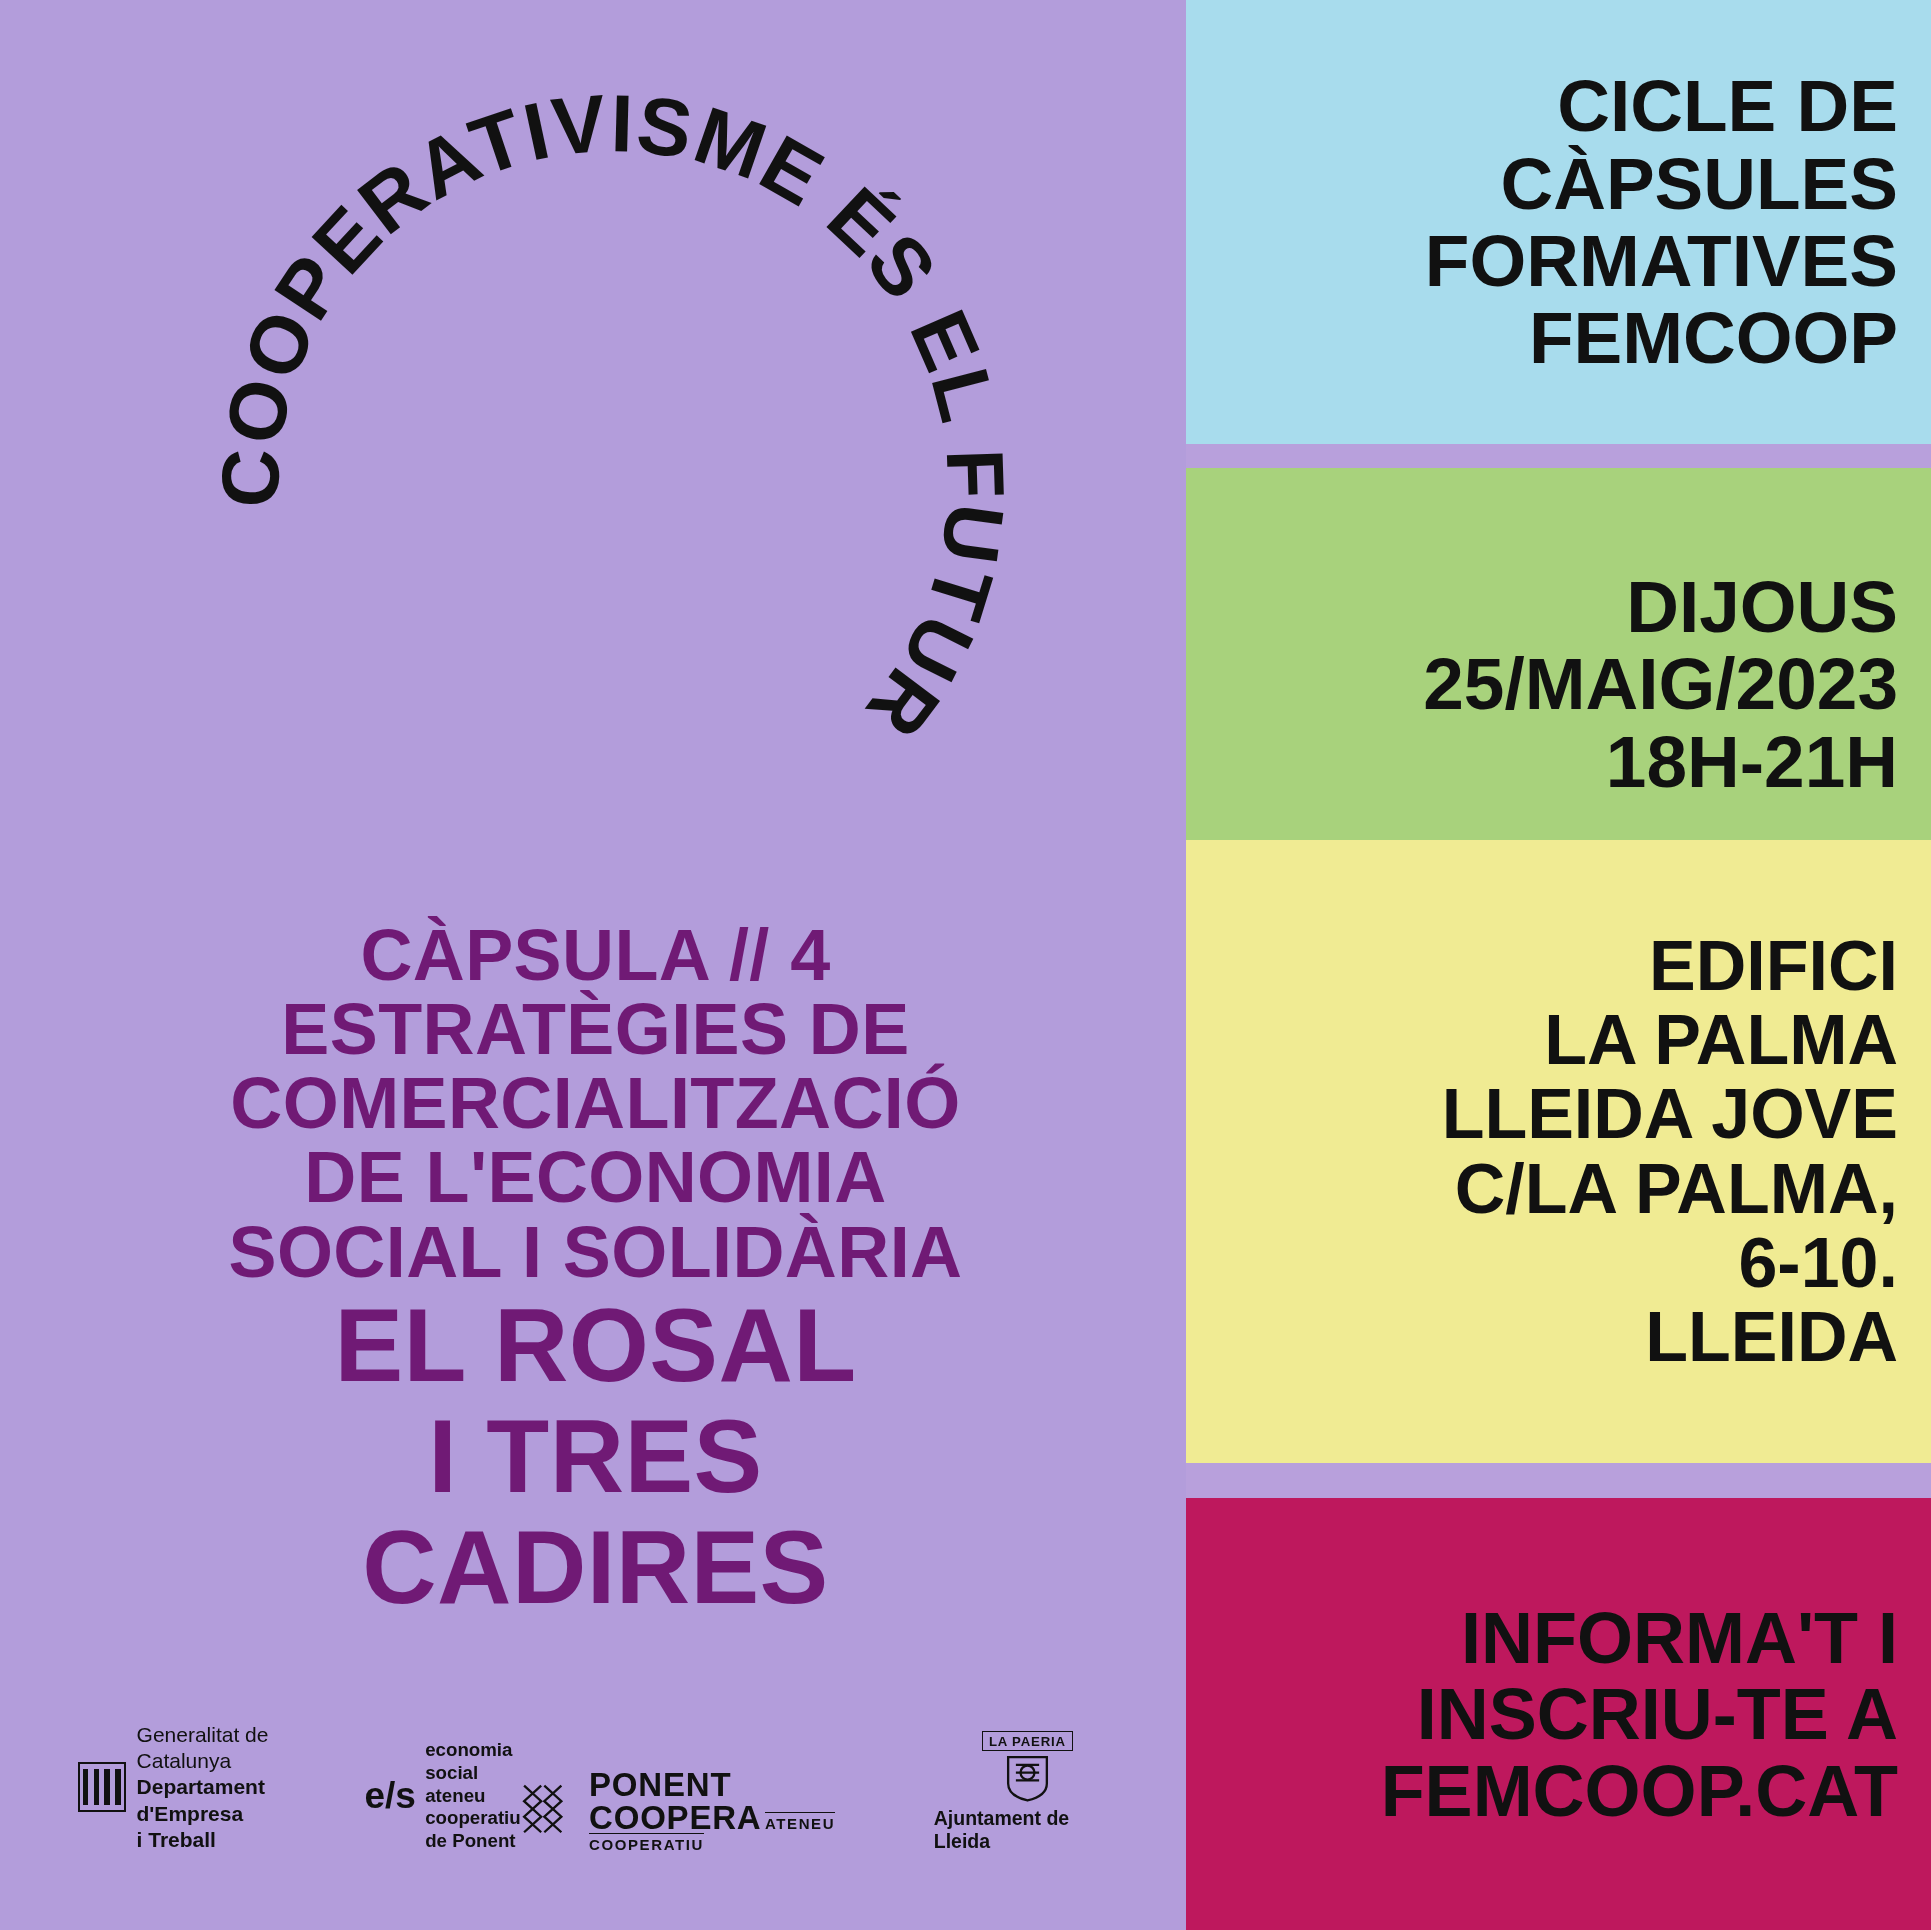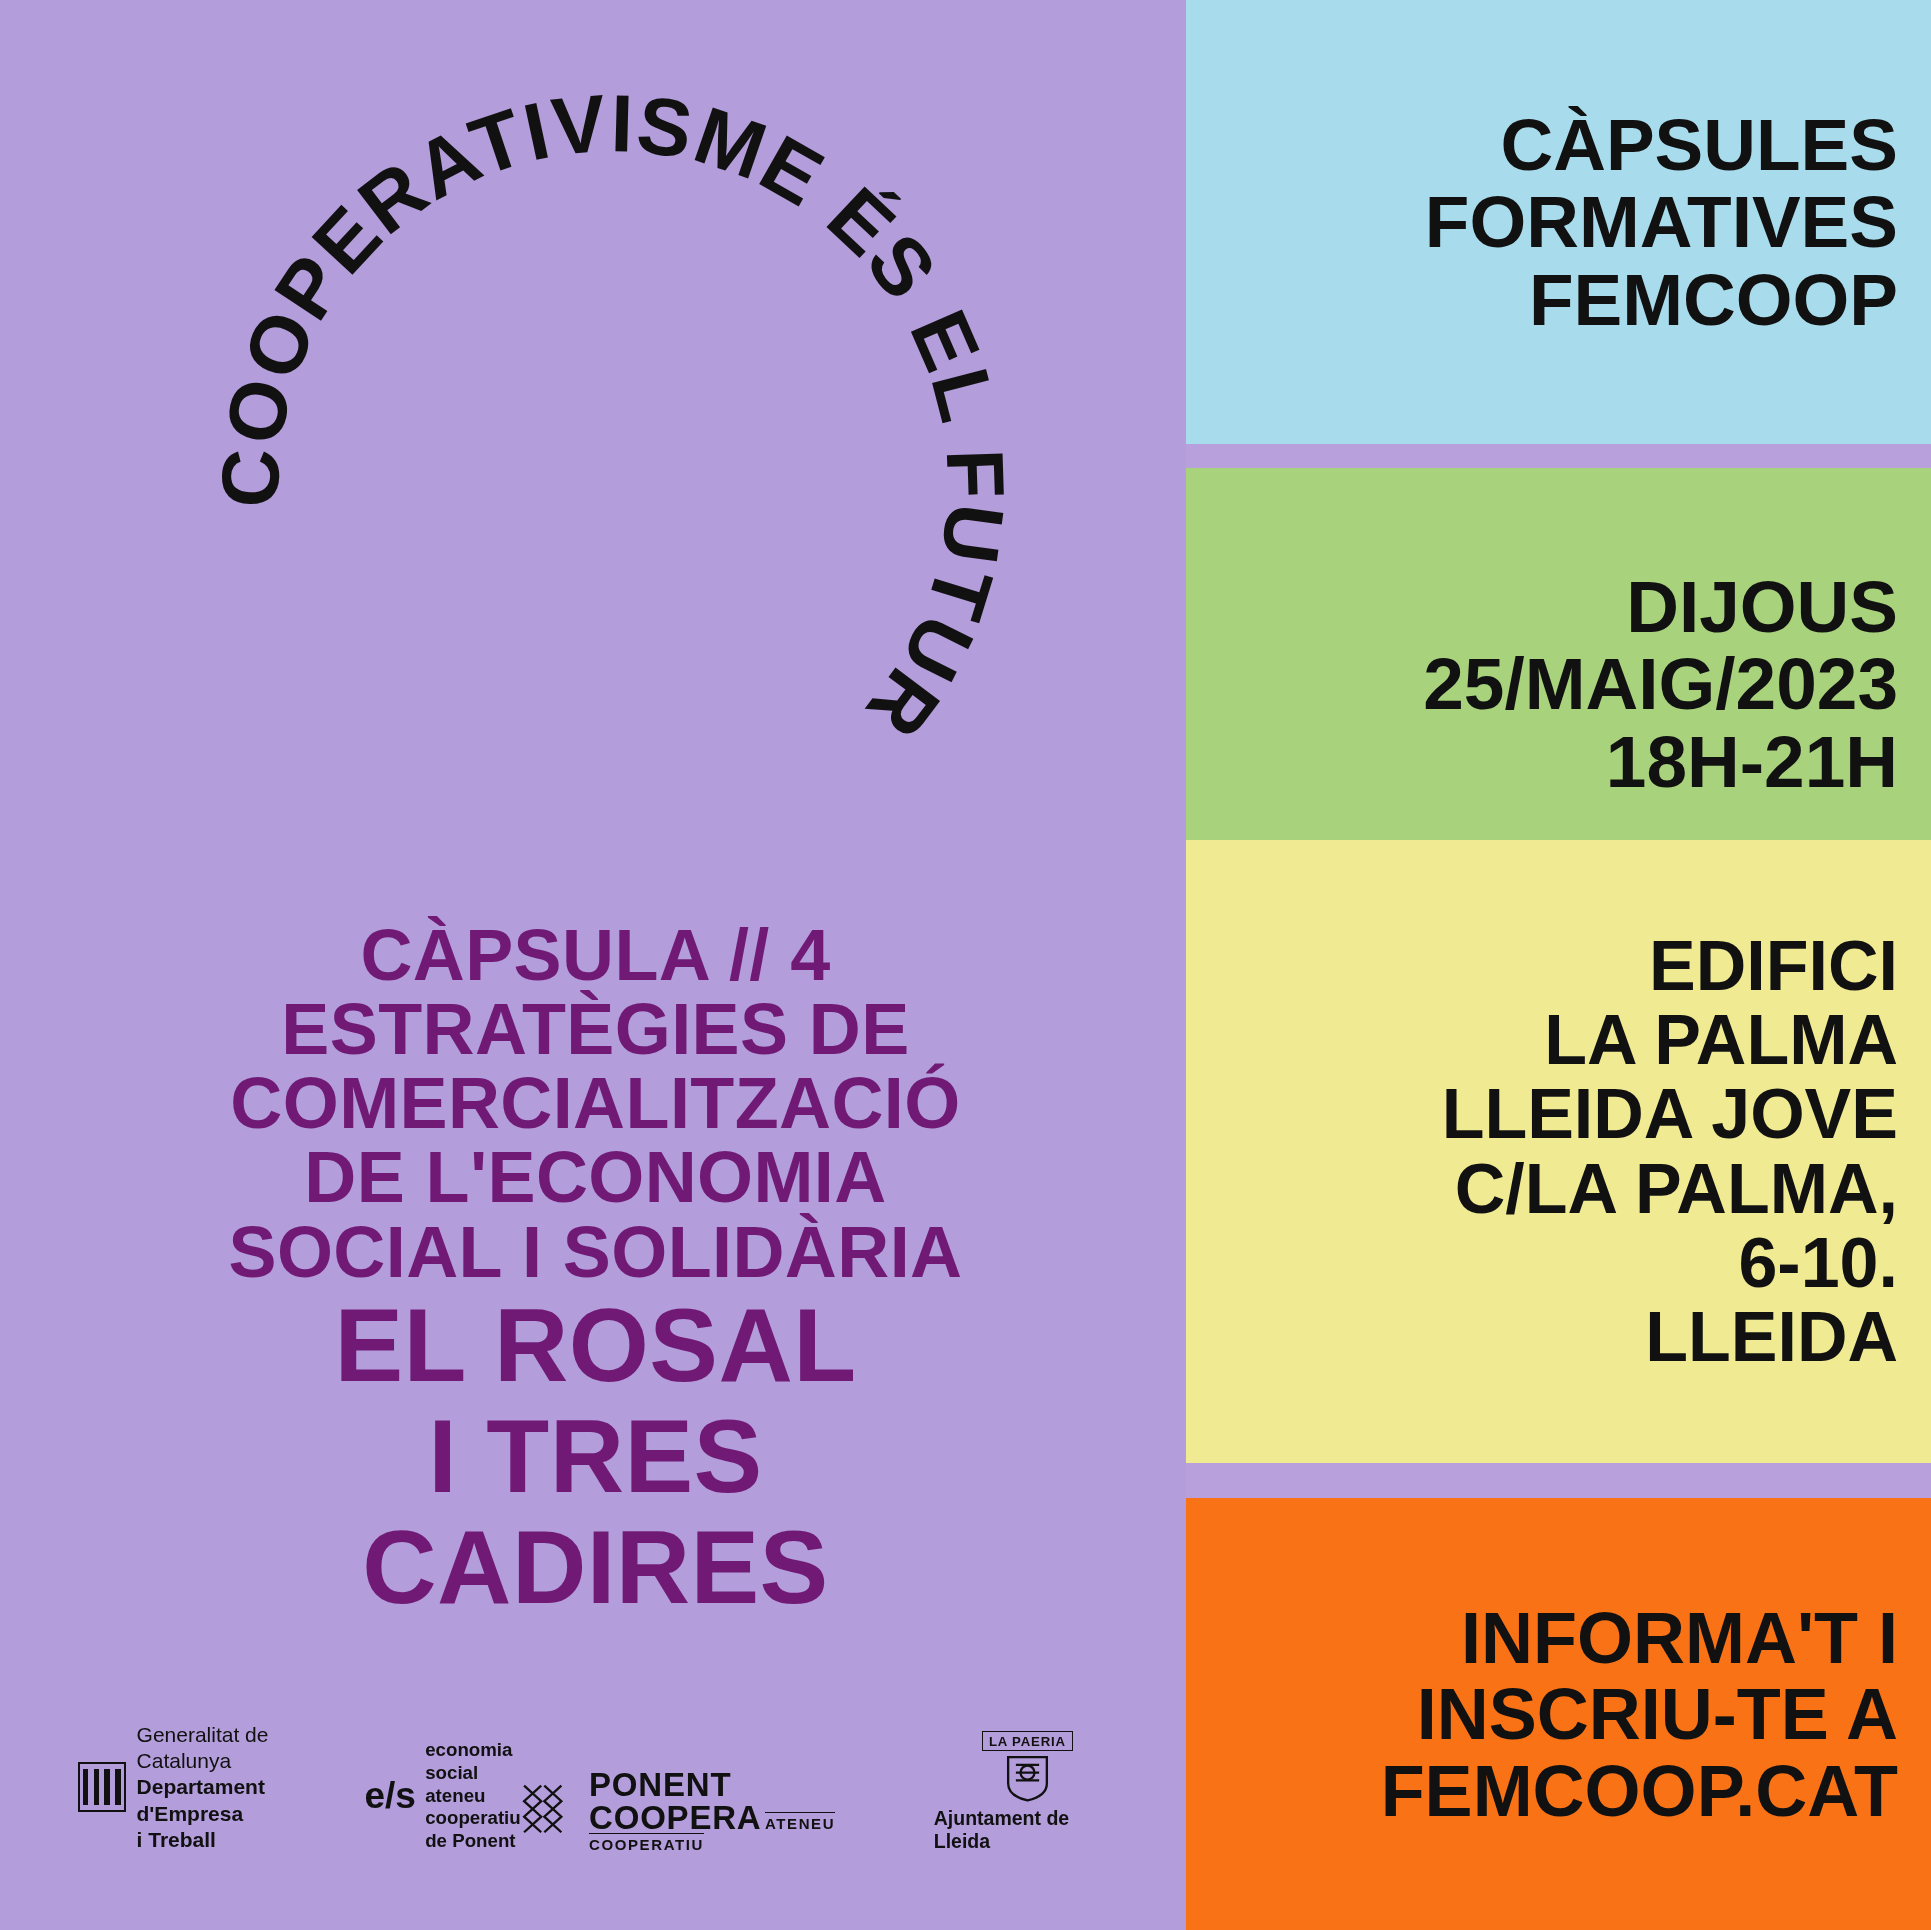--- a/index.html
+++ b/index.html
@@ -192,21 +192,21 @@
     justify-content: flex-end;
     padding-right: 34px;
     text-align: right;
     color: #111111;
     font-weight: 700;
     line-height: 1.06;
   }
   .band-title  { top: 0;     height: 444px;  background: #a8dced; font-size: 73px; }
   .band-date   { top: 468px; height: 432px;  background: #a8d27c; font-size: 73px; }
   .band-place  { top: 840px; height: 623px; background: #f0eb93; font-size: 70px; }
-  .band-signup { top: 1498px; height: 433px; background: #f97316; font-size: 72px; }
+  .band-signup { top: 1498px; height: 433px; background: #be185d; font-size: 72px; }
   .band-title .lines, .band-date .lines, .band-place .lines, .band-signup .lines {
     display: block;
   }
   .band .ln { display: block; }
 </style>
 </head>
 <body>
 
 <div class="poster">
 
@@ -291,20 +291,21 @@
         <span class="pa-name">Ajuntament de Lleida</span>
       </div>
 
     </div>
   </div>
 
   <div class="right-col">
 
     <div class="band band-title">
       <span class="lines">
+        <span class="ln">CICLE DE</span>
         <span class="ln">CÀPSULES</span>
         <span class="ln">FORMATIVES</span>
         <span class="ln">FEMCOOP</span>
       </span>
     </div>
 
     <div class="band band-date">
       <span class="lines">
         <span class="ln">DIJOUS</span>
         <span class="ln">25/MAIG/2023</span>

